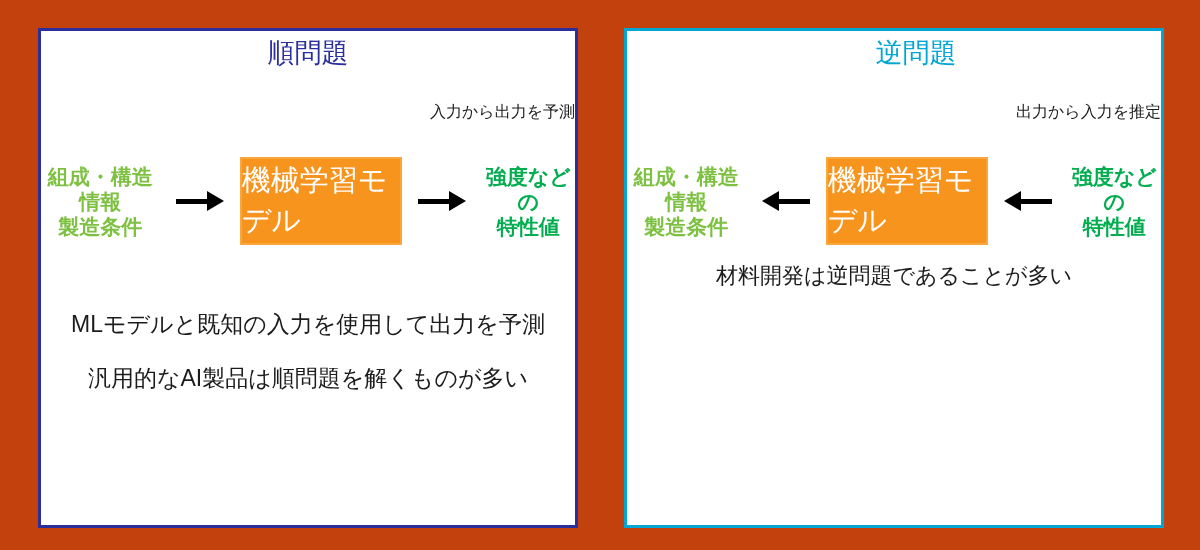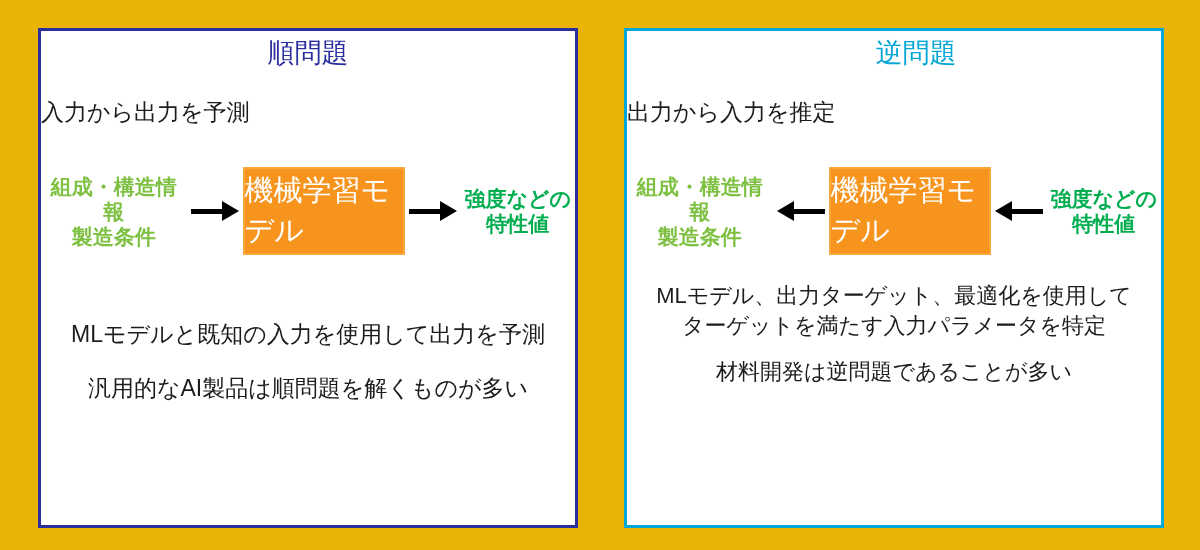--- a/index.html
+++ b/index.html
@@ -16,21 +16,21 @@
   *{margin:0;padding:0;box-sizing:border-box;}
   html,body{background:#ffffff;}
   body{
     font-family:"Liberation Sans","DejaVu Sans",sans-serif;
     color:var(--text-black,#1c1c1c);
   }
   .canvas{
     position:relative;
     width:1200px;
     height:550px;
-    background:#eab308;
+    background:#c2410c;
     overflow:hidden;
   }
   .panel{
     position:absolute;
     top:28px;
     width:540px;
     height:500px;
     background:#ffffff;
     border:3px solid #000;
   }
@@ -42,33 +42,33 @@
     text-align:center;
     font-size:27px;
     font-weight:400;
     line-height:32px;
   }
   .panel.forward .title{ color:var(--forward-accent,#2b2f9e); }
   .panel.inverse .title{ color:var(--inverse-accent,#00a7d4);margin-left:44px; }
 
   .subtitle{
     margin-top:28px;
-    text-align:left;
-    font-size:23px;
+    text-align:right;
+    font-size:16px;
     line-height:30px;
     color:var(--text-black,#1c1c1c);
   }
 
   .flow{
-    margin-top:40px;
+    margin-top:30px;
     height:88px;
     display:flex;
     align-items:center;
     justify-content:flex-end;
-    gap:4px;
+    gap:16px;
   }
   .flow-label{
     font-weight:700;
     font-size:21px;
     line-height:25px;
     text-align:center;
     white-space:pre-line;
   }
   .flow-label.input{ width:150px; color:var(--light-green,#7ec142); }
   .flow-label.output{ width:118px; color:var(--dark-green,#00ad4f); }
@@ -169,18 +169,16 @@
       </div>
       <div class="model-box">機械学習モデル</div>
       <div class="arrow left">
         <span class="head"></span>
         <span class="shaft"></span>
       </div>
       <div class="flow-label output">強度などの
 特性値</div>
     </div>
 
-    <p class="note n0">MLモデル、出力ターゲット、最適化を使用して
-ターゲットを満たす入力パラメータを特定</p>
     <p class="note n1">材料開発は逆問題であることが多い</p>
   </section>
 
 </div>
 
 </body></html>

